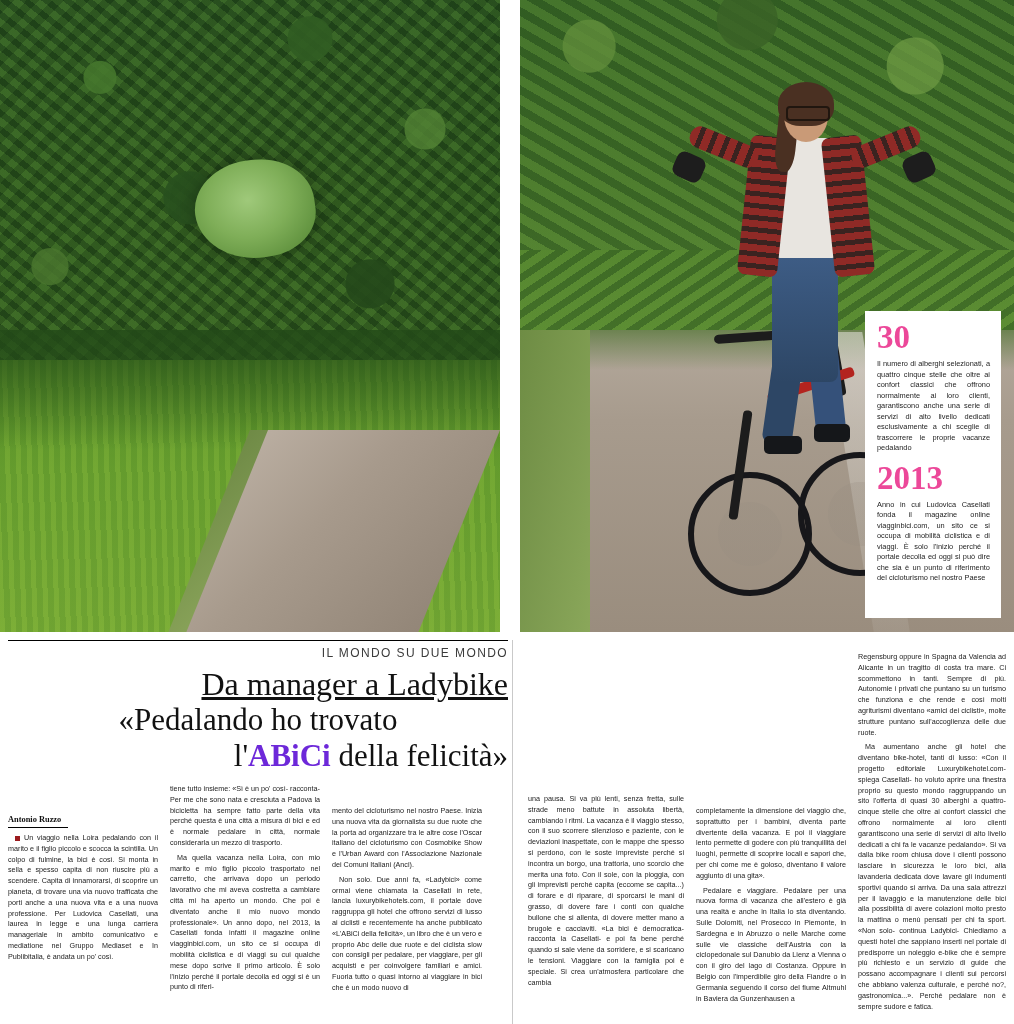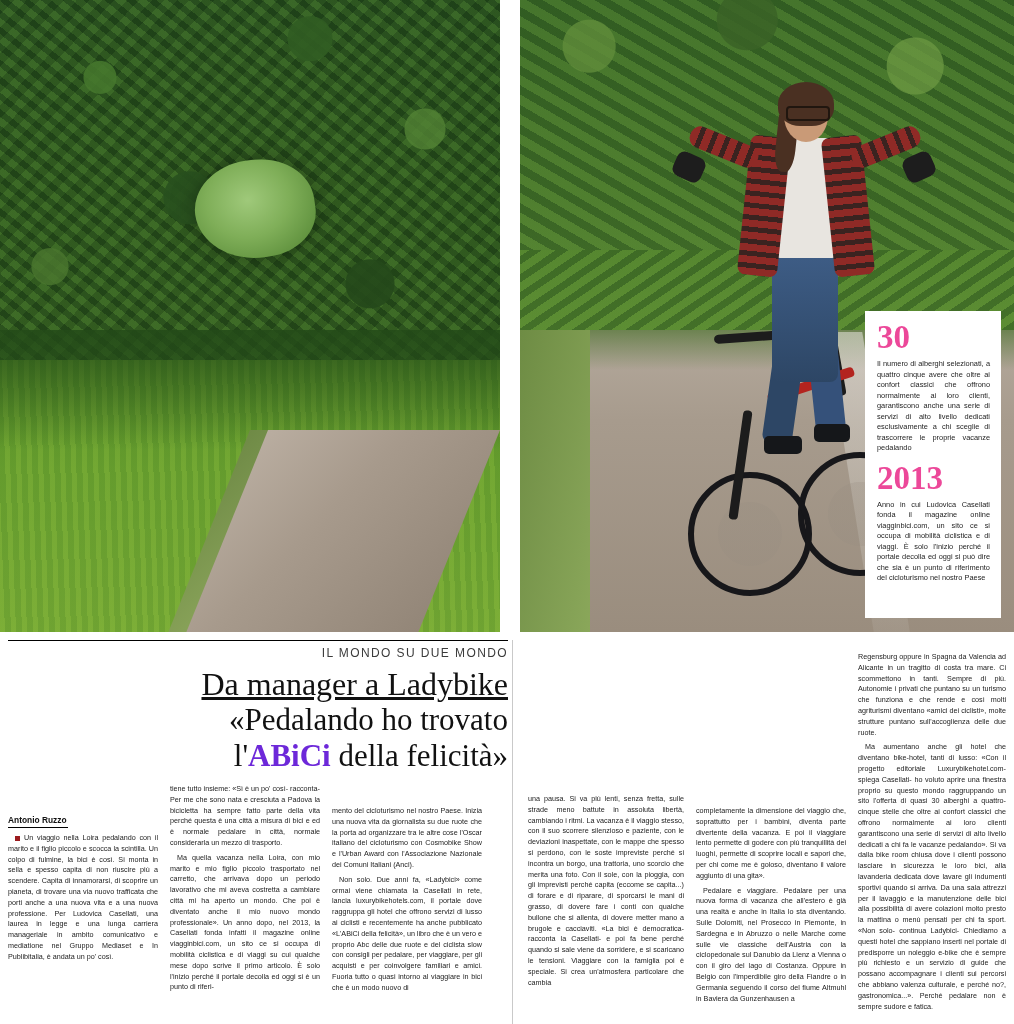--- a/index.html
+++ b/index.html
@@ -133,27 +133,27 @@
   .rule-top{position:absolute;left:8px;top:640px;width:500px;height:1px;background:#000;}
   .kicker{
     position:absolute;left:8px;top:646px;width:500px;text-align:right;
     font-family:"Liberation Sans",sans-serif;font-size:12px;letter-spacing:1.4px;color:#3b3b3b;
   }
   .headline{
     position:absolute;left:8px;top:666px;width:500px;text-align:right;
     font-family:"Liberation Serif",serif;color:#111;
   }
   .h1{font-size:32px;line-height:1.14;font-weight:normal;text-decoration:underline;}
-  .h2{font-size:31px;line-height:1.14;font-weight:normal;}
+  .h2{font-size:31px;line-height:1.14;font-weight:normal;text-align:center;}
   .h3{font-size:31px;line-height:1.14;font-weight:normal;}
   .abici{color:#6d28d9;font-weight:bold;text-align:right;}
 
   .byline{
     position:absolute;left:8px;top:815px;
-    font-family:Liberation Sans, sans-serif;font-size:8.4px;font-weight:bold;color:#111;
+    font-family:Liberation Serif, serif;font-size:8.4px;font-weight:bold;color:#111;
   }
   .byline-rule{position:absolute;left:8px;top:827px;width:60px;height:1px;background:#000;}
 
   
   .standfirst{
     position:absolute;left:528px;top:652px;width:322px;
     font-family:"Liberation Serif",serif;font-style:italic;font-size:18.5px;line-height:1.32;color:#111;
   }
 
   
@@ -215,21 +215,21 @@
         <div class="c-hair2"></div>
         <div class="c-head"></div>
         <div class="c-hair"></div>
         <div class="c-glasses"></div>
       </div>
     </div>
   </div>
 
   <div class="factbox">
     <div class="fact-num">30</div>
-    <div class="fact-desc">Il numero di alberghi selezionati, a quattro cinque avere che oltre ai confort classici che offrono normalmente ai loro clienti, garantiscono anche una serie di servizi di alto livello dedicati esclusivamente a chi sceglie di trascorrere le proprie vacanze pedalando</div>
+    <div class="fact-desc">Il numero di alberghi selezionati, a quattro cinque stelle che oltre ai confort classici che offrono normalmente ai loro clienti, garantiscono anche una serie di servizi di alto livello dedicati esclusivamente a chi sceglie di trascorrere le proprie vacanze pedalando</div>
     <div class="fact-gap"></div>
     <div class="fact-num big">2013</div>
     <div class="fact-desc">Anno in cui Ludovica Casellati fonda il magazine online viagginbici.com, un sito ce si occupa di mobilità ciclistica e di viaggi. È solo l'inizio perché il portale decolla ed oggi si può dire che sia è un punto di riferimento del cicloturismo nel nostro Paese</div>
   </div>
 
   <div class="rule-top"></div>
   <div class="kicker">IL MONDO SU DUE MONDO</div>
   <div class="headline">
     <div class="h1">Da manager a Ladybike</div>
     <div class="h2">«Pedalando ho trovato</div>

